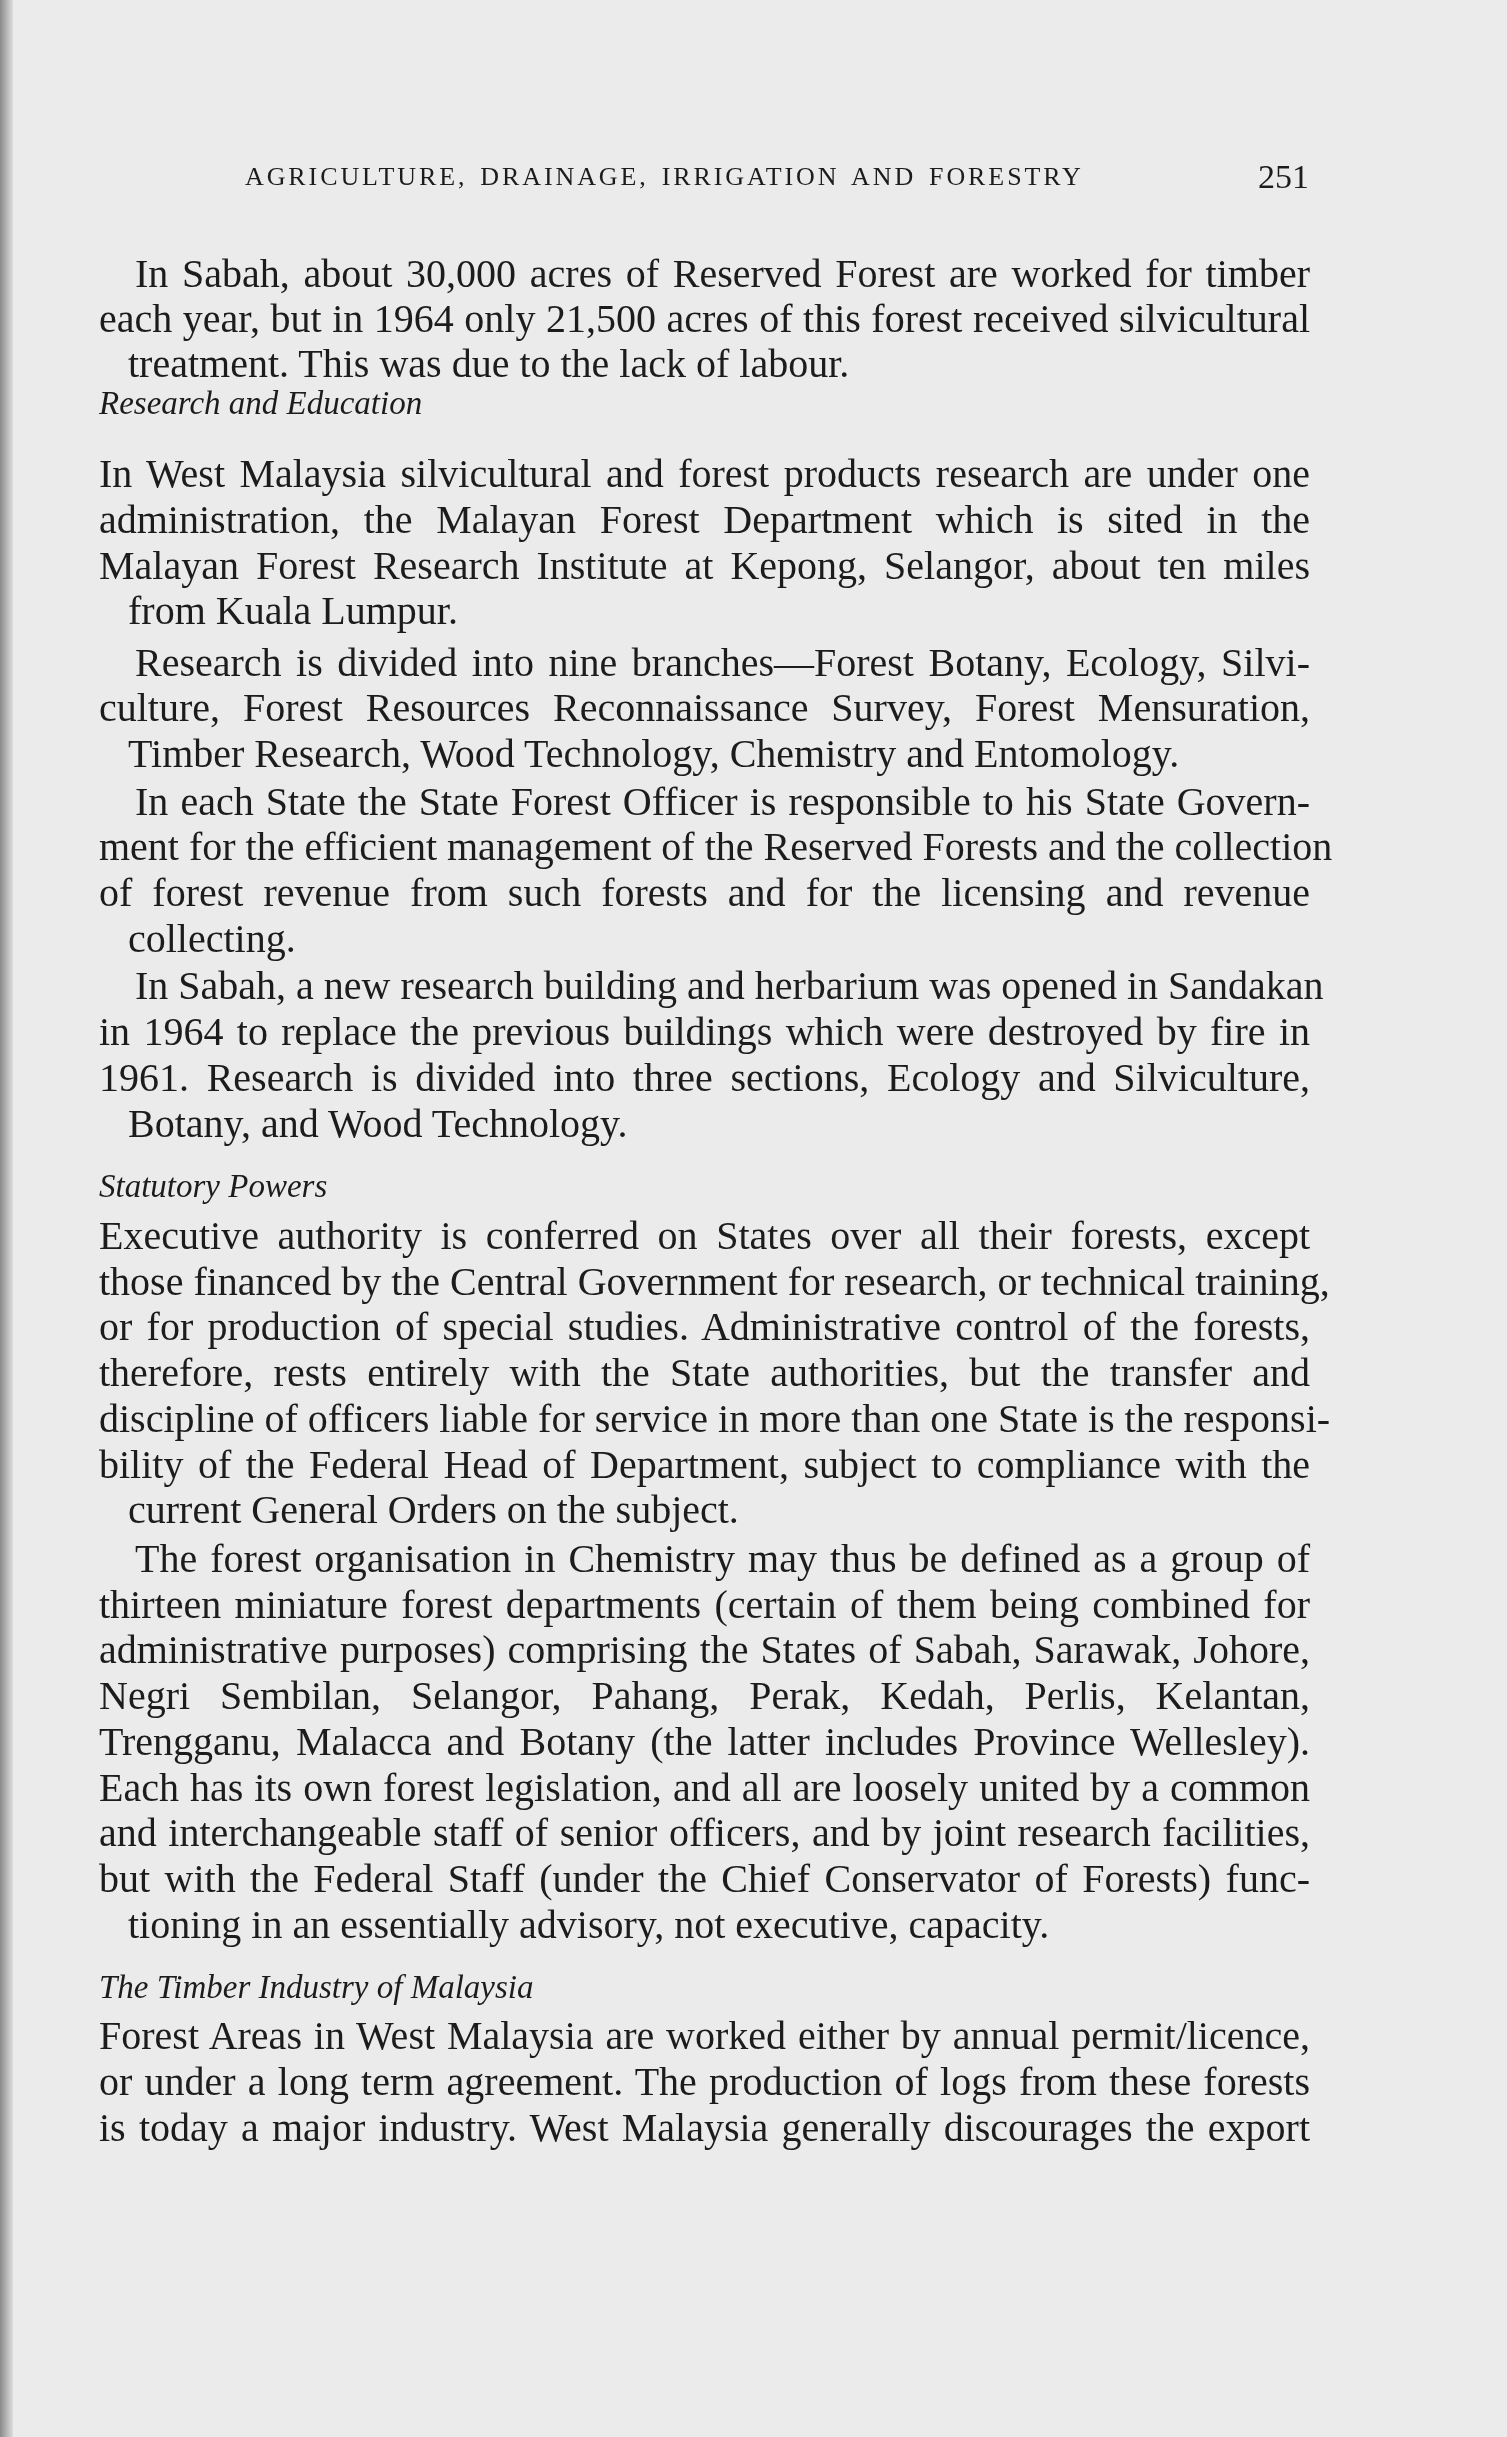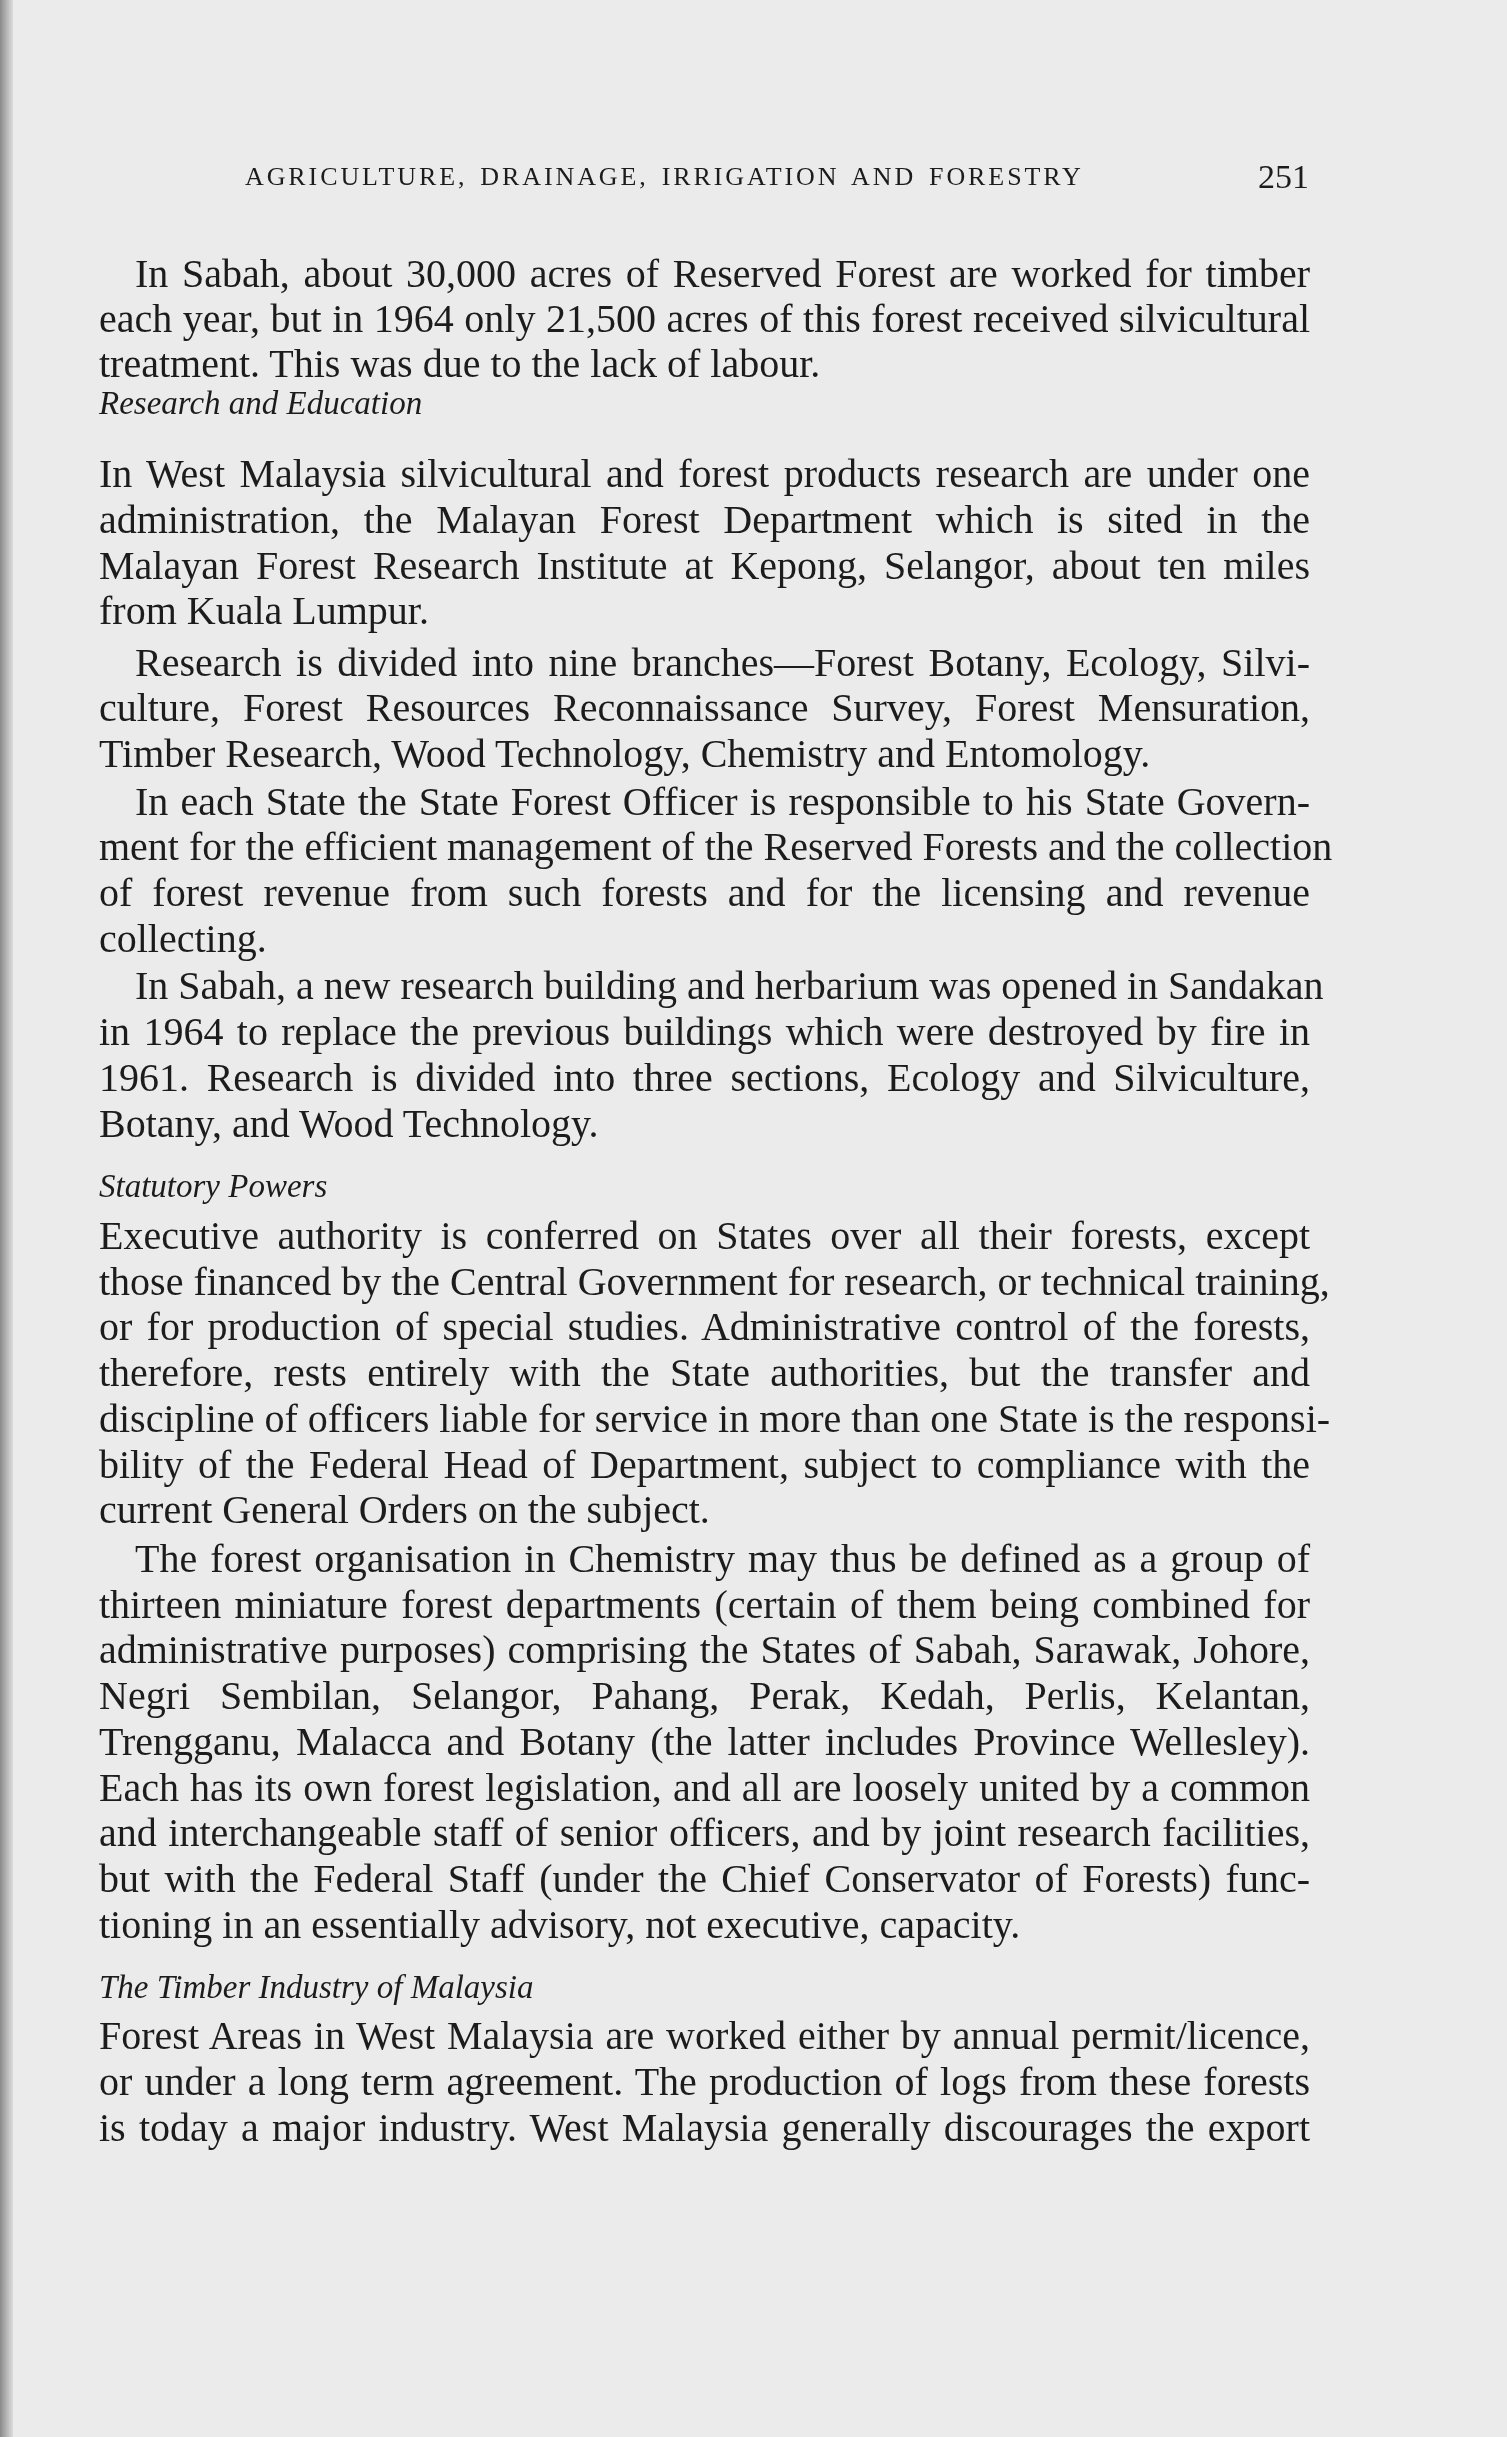--- a/index.html
+++ b/index.html
@@ -27,21 +27,21 @@
   }
   .page-number {
     position: absolute; right: 0; top: 0; font-size: 34px;
   }
   .line {
     position: absolute; left: 99px; width: 1211px;
     font-size: 40px; line-height: 41px; white-space: nowrap;
     text-align: justify; text-align-last: justify;
   }
   .line.indent { left: 135px; width: 1175px; }
-  .line.last { text-align-last: left; }
+  .line.last { text-align-last: left; margin-left: 29px; }
   .heading {
     position: absolute; left: 99px; font-size: 33px; font-style: italic;
     line-height: 41px; white-space: nowrap;
   }
 </style>
 </head>
 <body>
 
 <div class="spine"></div>
 <div class="page"></div>

